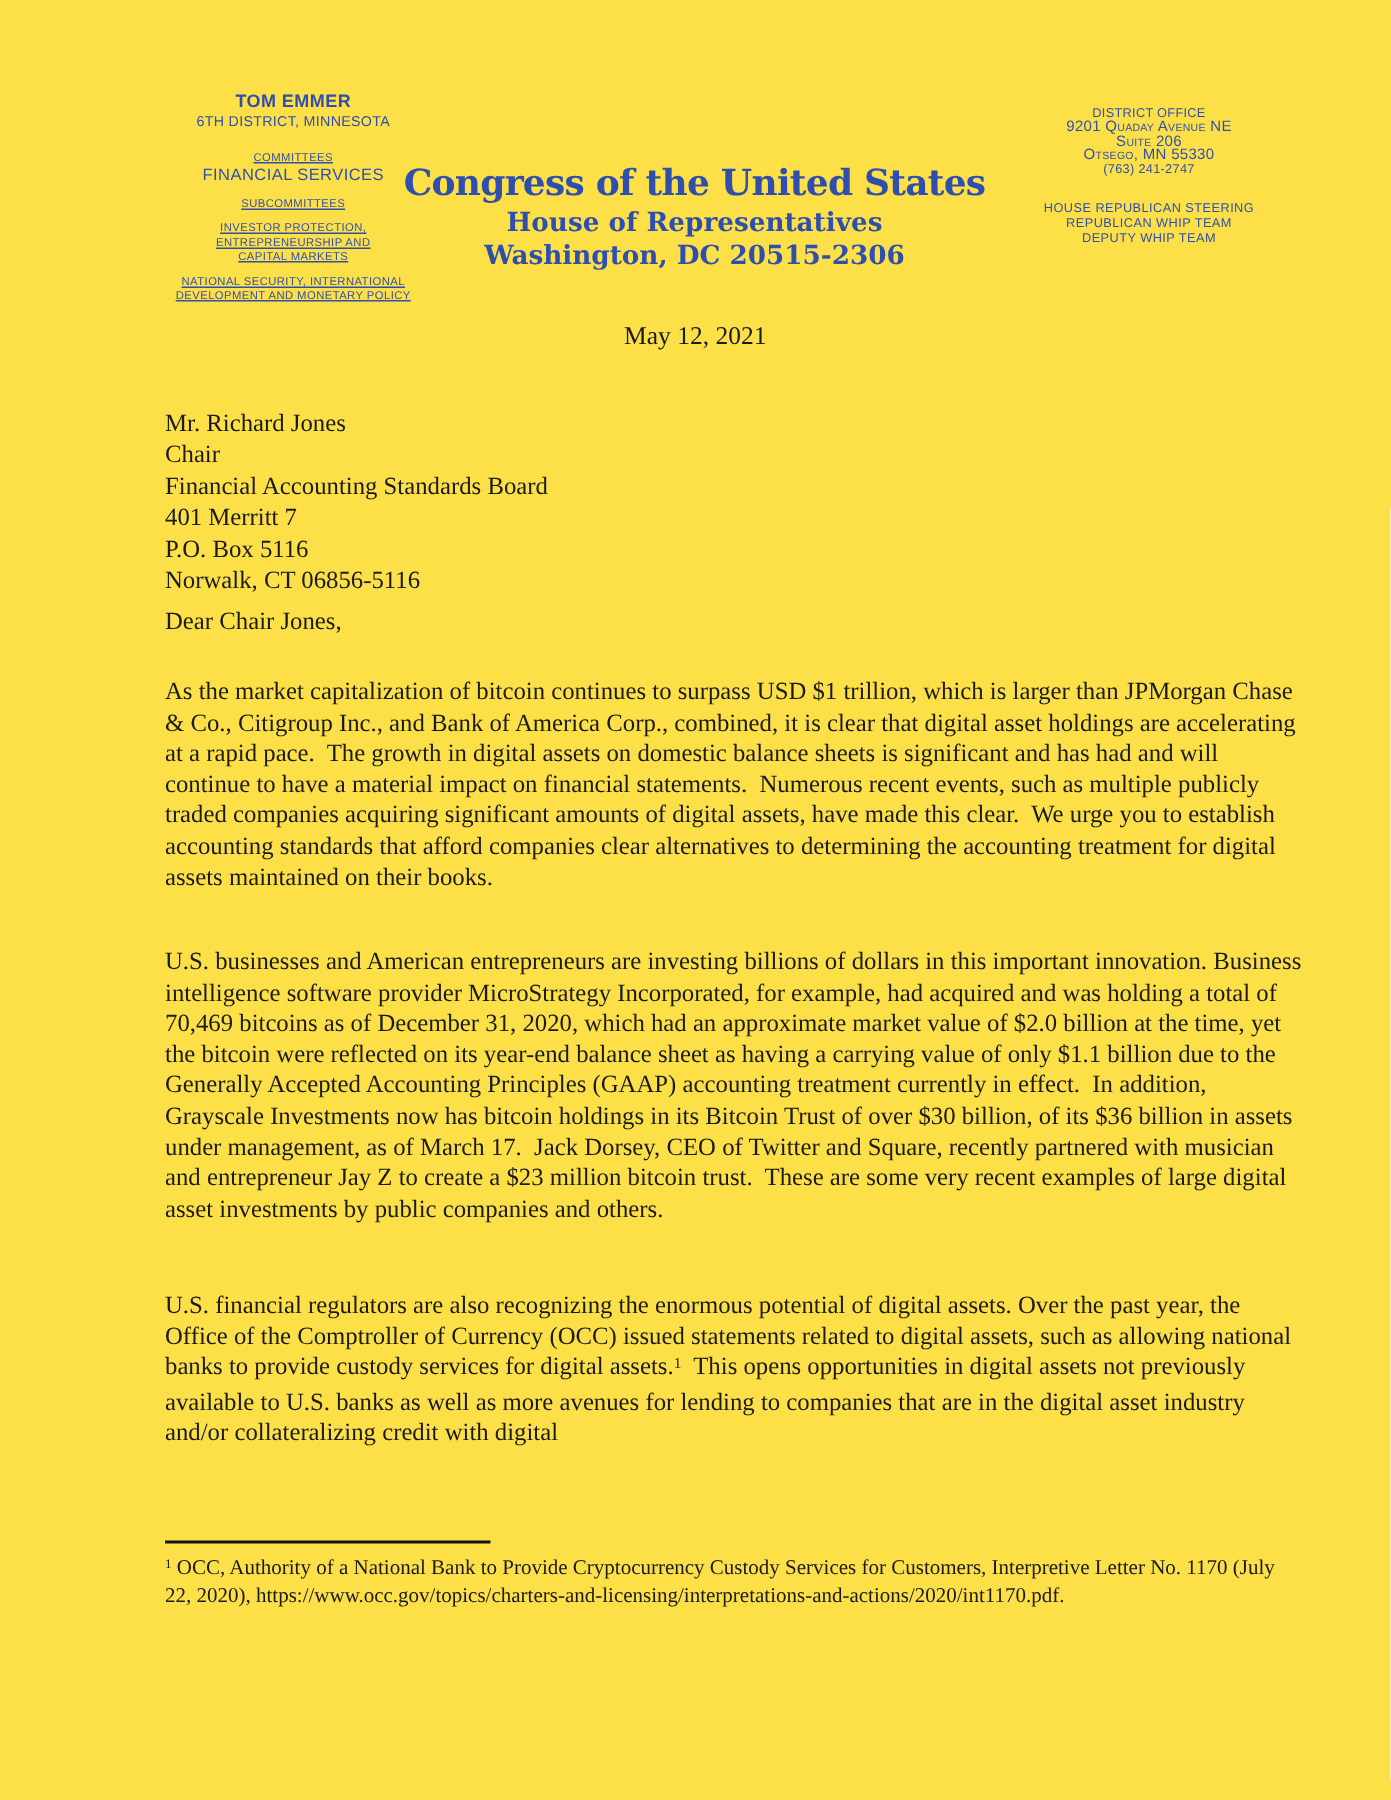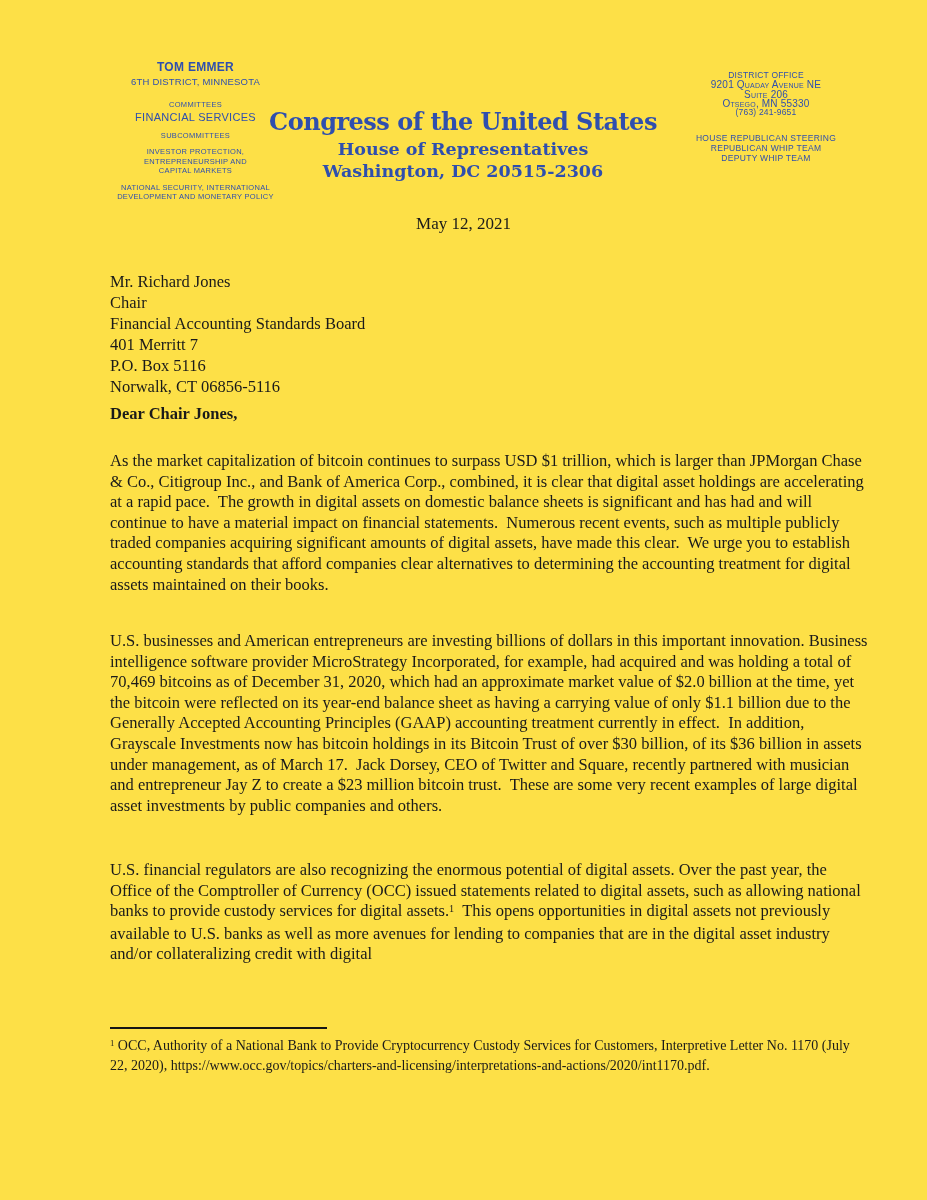--- a/index.html
+++ b/index.html
@@ -13,41 +13,41 @@
     color: #1a1a1a;
   }
 
   
   .lh { position: absolute; text-align: center; font-family: "Liberation Sans", sans-serif; color: #2f4fae; }
   .lh-left  { left: 88px;  top: 60px; width: 215px; }
   .lh-right { left: 650px; top: 58px; width: 232px; }
 
   .lh-name      { font-size: 12px; font-weight: bold; letter-spacing: .3px; }
   .lh-district  { font-size: 9.5px; margin-top: 2px; letter-spacing: .2px; }
-  .lh-small     { font-size: 7.5px; letter-spacing: .3px; line-height: 9.5px; }
+  .lh-small     { font-size: 7.5px; letter-spacing: .3px; line-height: 9.5px; text-decoration: underline; }
   .lh-committee { font-size: 11px; letter-spacing: .3px; margin-top: 1px; }
   .mt-lg { margin-top: 13px; }
   .mt-md { margin-top: 8px; }
   .mt-sm { margin-top: 7px; }
 
   .lh-r-line { font-size: 8.5px; line-height: 9.3px; letter-spacing: .2px; }
   .sc { font-variant: small-caps; font-size: 10px; line-height: 9.3px; letter-spacing: .2px; }
   .lh-membership { font-size: 8.5px; letter-spacing: .3px; }
   .lh-membership-first { margin-top: 16px; }
 
   .lh-center { left: 263px; top: 108px; width: 400px; text-align: center;
                font-family: "DejaVu Serif", serif; color: #2f4fae; font-weight: bold; position: absolute; }
   .lh-c1 { font-size: 24px; line-height: 27px; letter-spacing: -0.5px; }
   .lh-c2 { font-size: 17.5px; line-height: 22px; margin-top: 3px; }
   .lh-c3 { font-size: 17.5px; line-height: 22px; }
 
   
   .date { position: absolute; top: 214px; left: 0; width: 927px; text-align: center; font-size: 17px; }
   .recipient { position: absolute; top: 272px; left: 110px; font-size: 16.5px; line-height: 20.9px; }
-  .salutation { position: absolute; top: 404px; left: 110px; font-size: 16.5px; font-weight: bold; }
+  .salutation { position: absolute; top: 404px; left: 110px; font-size: 16.5px; }
 
   .para { position: absolute; left: 110px; width: 758px; margin: 0;
           font-size: 16.5px; line-height: 20.6px; white-space: pre-wrap; }
   .p1 { top: 451px; }
   .p2 { top: 631px; }
   .p3 { top: 860px; }
 
   .sup { font-size: 0.62em; position: relative; top: -0.45em; }
 
   .fn-rule { position: absolute; top: 1027px; left: 110px; width: 217px;
@@ -82,21 +82,21 @@
     <div class="lh-c2">House of Representatives</div>
     <div class="lh-c3">Washington, DC 20515-2306</div>
   </div>
 
   <div class="lh lh-right">
     <div class="mt-lg">
       <div class="lh-r-line">DISTRICT OFFICE</div>
       <div class="sc">9201 Quaday Avenue NE</div>
       <div class="sc">Suite 206</div>
       <div class="sc">Otsego, MN 55330</div>
-      <div class="lh-r-line">(763) 241-9651</div>
+      <div class="lh-r-line">(763) 241-2747</div>
     </div>
     <div class="lh-membership lh-membership-first">HOUSE REPUBLICAN STEERING</div>
     <div class="lh-membership">REPUBLICAN WHIP TEAM</div>
     <div class="lh-membership">DEPUTY WHIP TEAM</div>
   </div>
 
   <div class="date">May 12, 2021</div>
 
   <div class="recipient">
     <div>Mr. Richard Jones</div>

